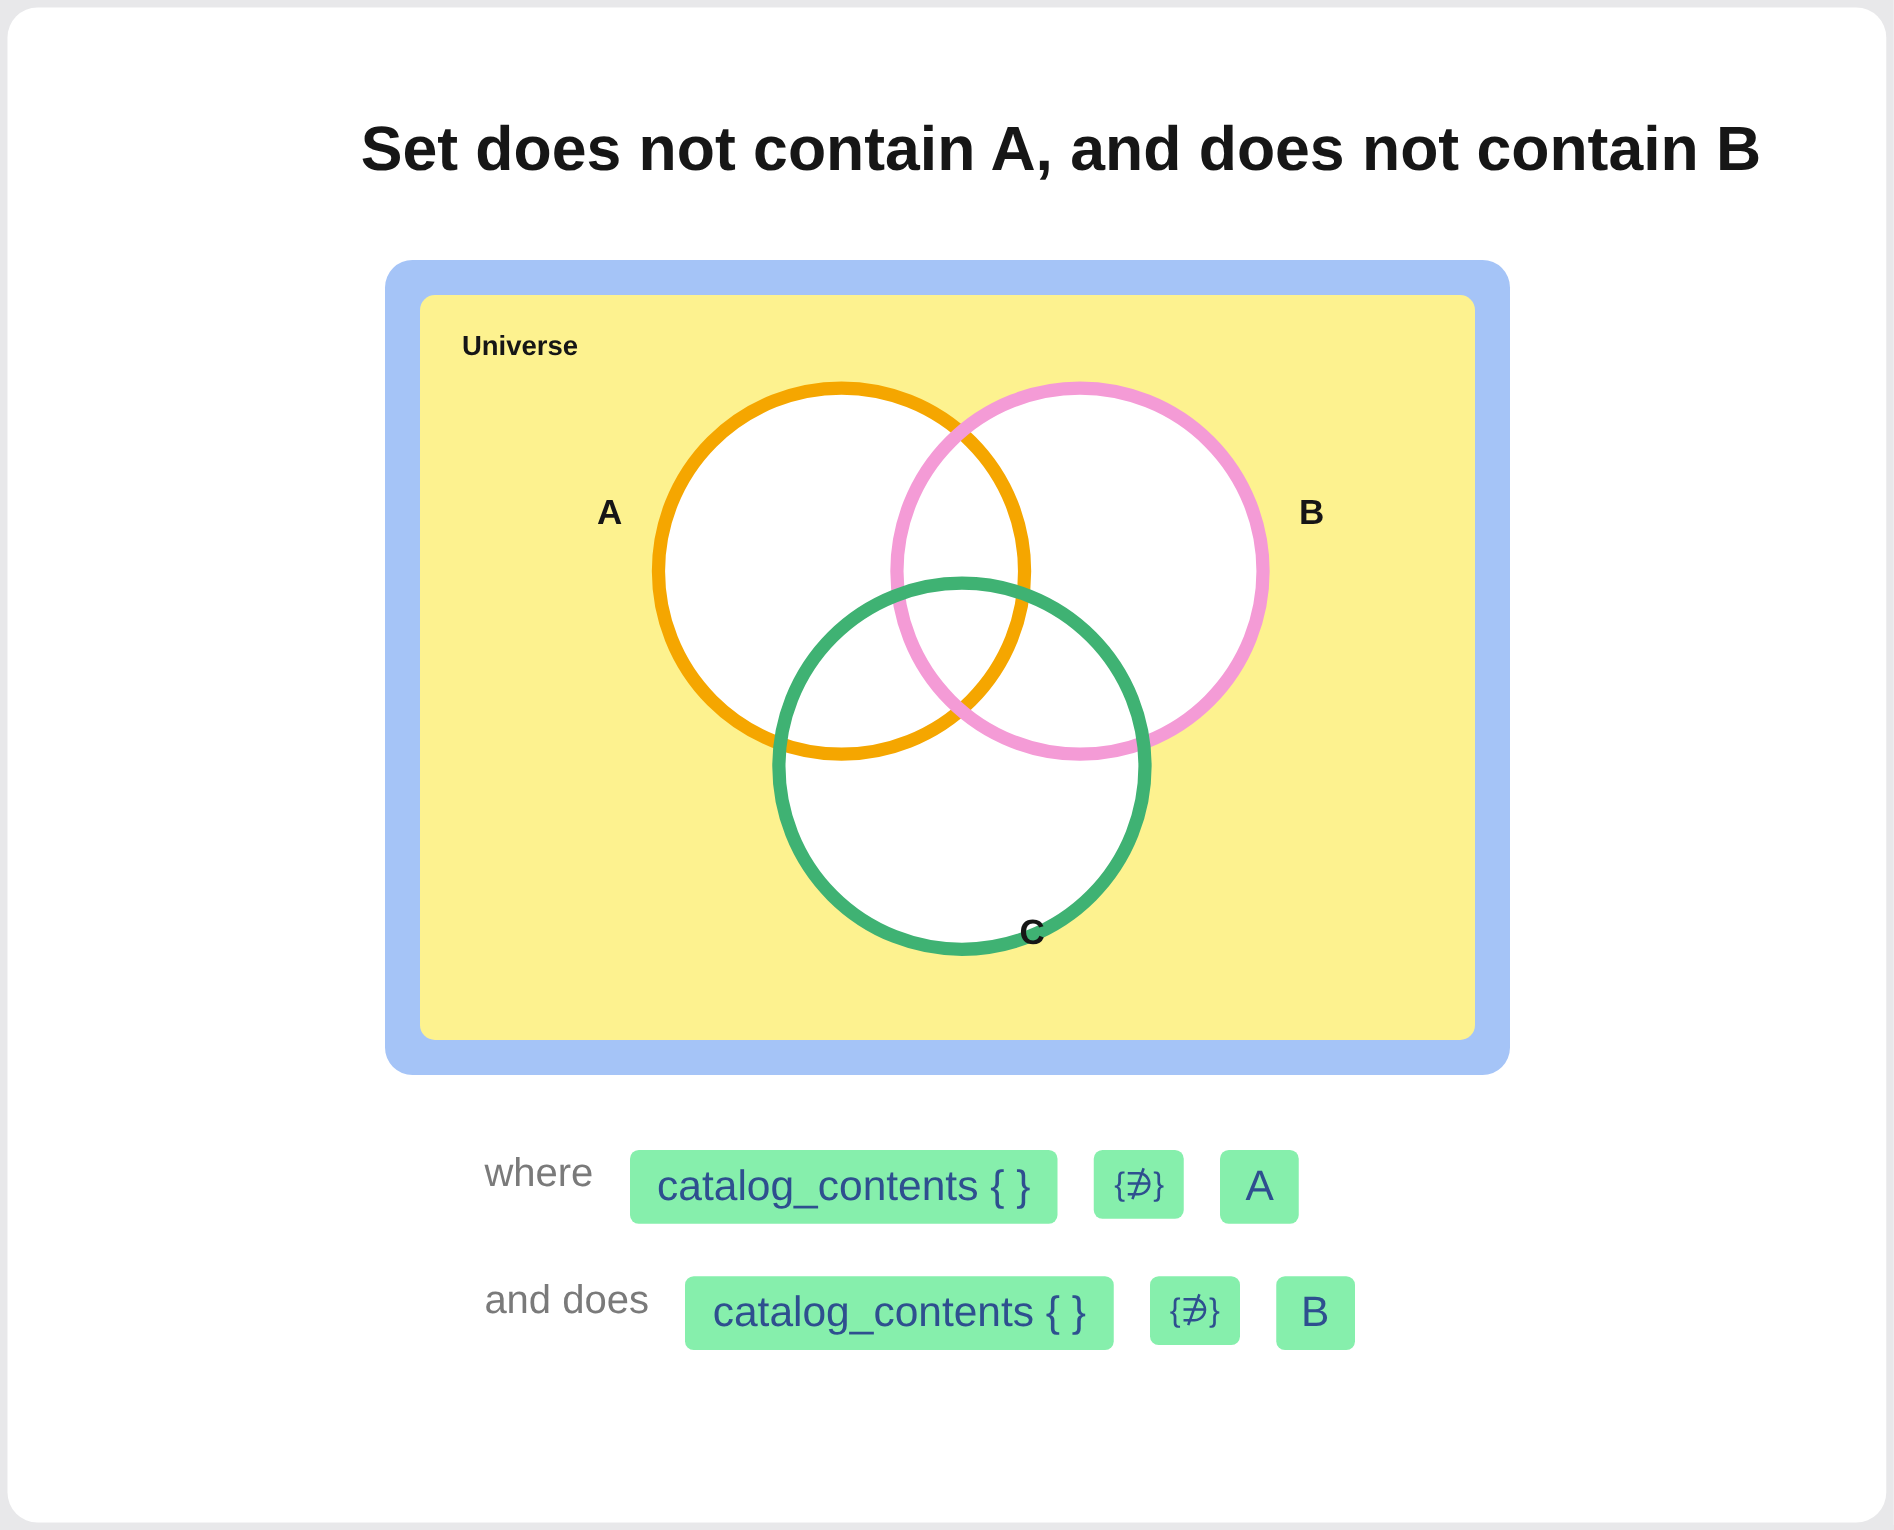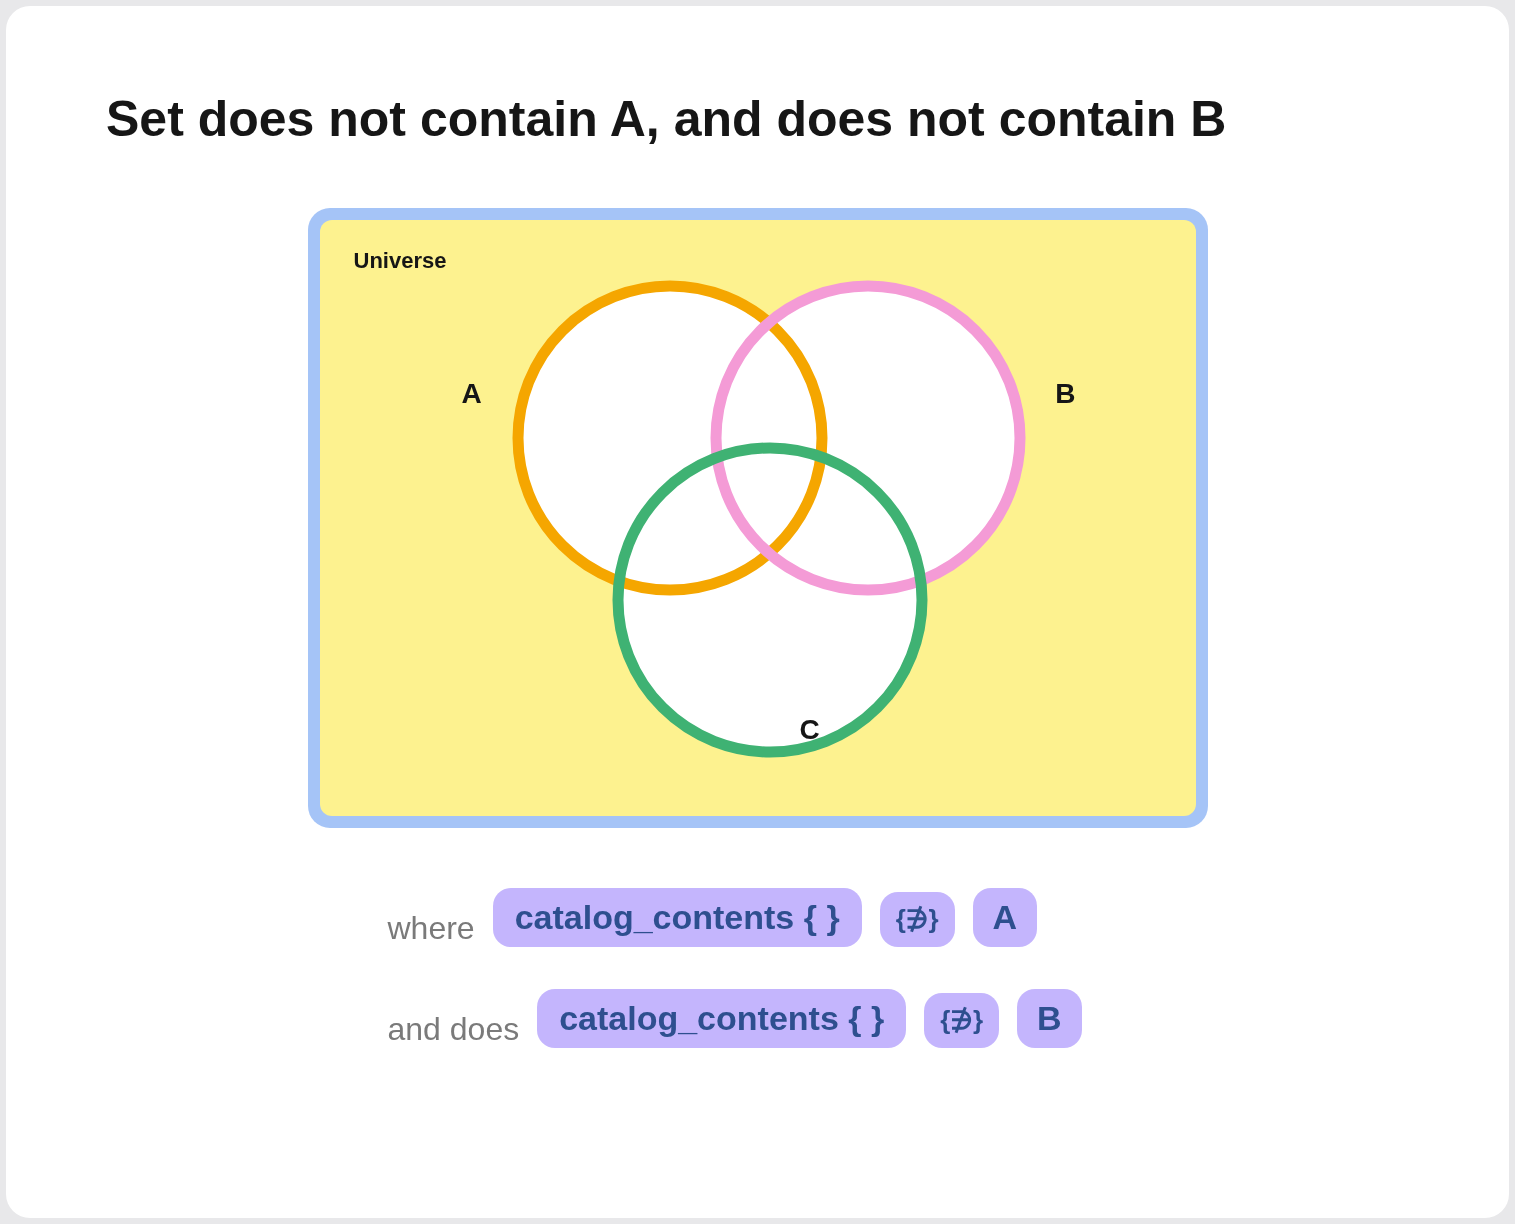--- a/index.html
+++ b/index.html
@@ -13,29 +13,29 @@
     background: #ffffff;
     border-radius: 24px;
     width: 1503px;
     height: 1212px;
     padding: 70px 100px 60px 100px;
   }
   .title {
     font-size: 50px;
     font-weight: 700;
     color: #161616;
-    text-align: left;
+    text-align: right;
     margin: 14px 0 60px 0;
   }
   .venn-frame {
     width: 900px;
     margin: 0 auto 60px auto;
     background: #a5c4f7;
     border-radius: 22px;
-    padding: 12px;
+    padding: 28px;
   }
   .venn-inner {
     background: #fdf28f;
     border-radius: 12px;
     position: relative;
     height: 596px;
   }
   .universe-label {
     position: absolute;
     top: 28px;
@@ -57,38 +57,38 @@
   }
   .label-a { top: 158px; left: 142px; }
   .label-b { top: 158px; right: 120px; }
   .label-c { bottom: 70px; left: 480px; }
   .query-rows {
     width: 760px;
     margin: 0 auto;
   }
   .query-row {
     display: flex;
-    align-items: flex-end;
-    gap: 18px;
+    align-items: flex-start;
+    gap: 29px;
     margin-bottom: 42px;
     justify-content: flex-start;
     padding-left: 10px;
   }
   .lead {
     font-size: 32px;
     color: #7a7a7a;
     font-weight: 400;
   }
   .chip {
-    background: #c4b5fd;
-    border-radius: 18px;
+    background: #86efac;
+    border-radius: 7px;
     padding: 10px 22px;
     font-size: 34px;
     color: #2e4f8f;
-    font-weight: 700;
+    font-weight: 400;
     display: inline-flex;
     align-items: center;
     white-space: nowrap;
   }
   .chip-sm {
     font-size: 26px;
     padding: 12px 16px;
   }
   .chip-letter {
     font-size: 34px;

